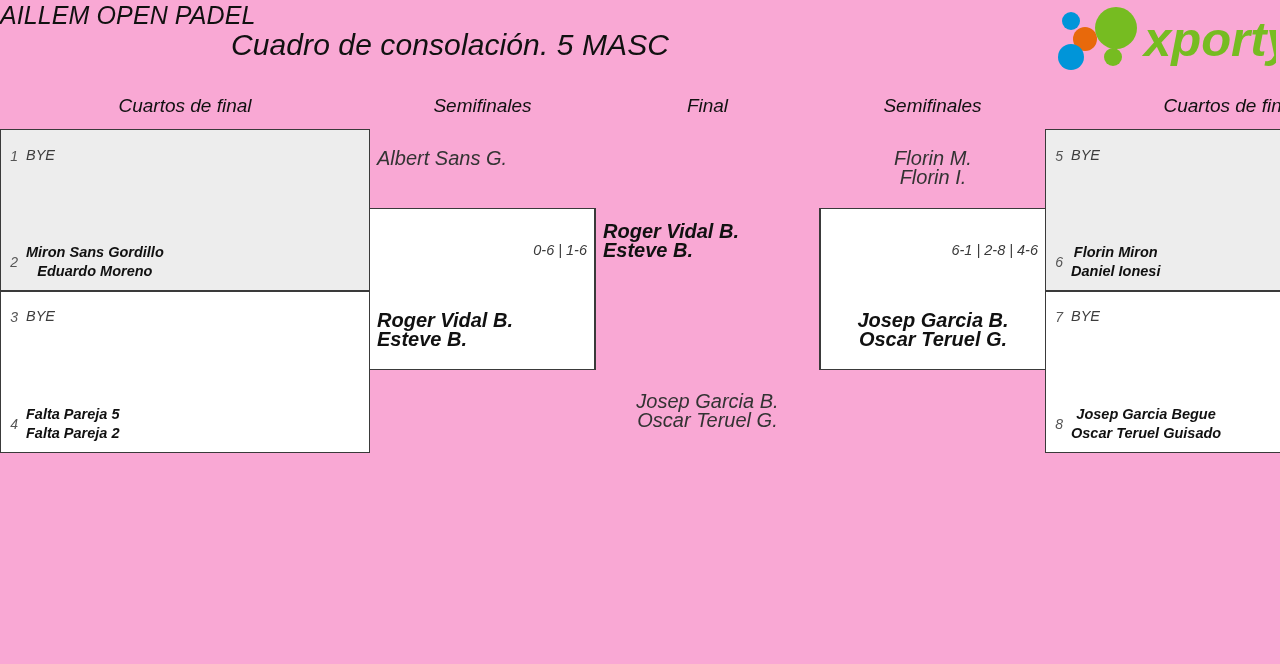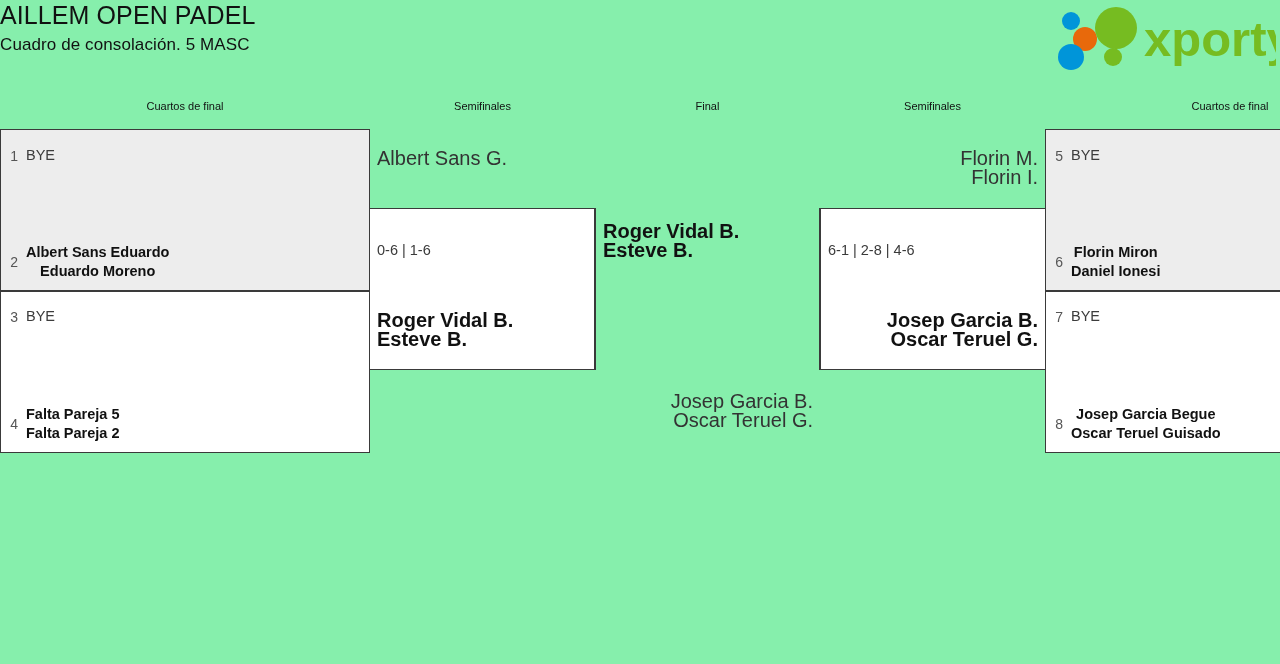--- a/index.html
+++ b/index.html
@@ -11,62 +11,64 @@
   body {
     font-family: "Liberation Sans", sans-serif;
     color: #1b1b1b;
     -webkit-font-smoothing: antialiased;
   }
   #page {
     position: relative;
     width: 1280px;
     height: 664px;
     overflow: hidden;
-    background: #86efac;
+    background: #f9a8d4;
+    font-style: italic;
   }
 
   
   .title-block {
     position: absolute;
     left: 0px;
     top: 0px;
     width: 900px;
   }
   .title-line1 {
     font-size: 25px;
     font-weight: 400;
     line-height: 30px;
     letter-spacing: 0.1px;
     color: #111111;
     white-space: nowrap;
   }
   .title-line2 {
-    font-size: 17px;
+    font-size: 30px;
     font-weight: 400;
     line-height: 30px;
     letter-spacing: 0.1px;
     color: #111111;
     white-space: nowrap;
+    text-align: center;
   }
 
   
   .logo {
     position: absolute;
     right: 4px;
     top: 4px;
     width: 228px;
     height: 66px;
   }
   .logo svg { display: block; }
 
   
   .round-head {
     position: absolute;
     top: 96px;
-    font-size: 11px;
+    font-size: 19px;
     font-weight: 400;
     color: #111111;
     text-align: center;
     white-space: nowrap;
     line-height: 20px;
   }
 
   
   .box {
     position: absolute;
@@ -89,21 +91,21 @@
   }
 
   
   .entry {
     position: absolute;
     font-size: 20px;
     line-height: 19px;
     white-space: nowrap;
   }
   .entry.left  { text-align: left; }
-  .entry.right { text-align: right; }
+  .entry.right { text-align: center; }
   .entry .nm {
     color: #111111;
   }
   .entry.win .nm { font-weight: 700; color: #111111; }
   .entry.lose .nm { font-weight: 400; color: #333333; }
 
   .seeded {
     position: absolute;
     display: flex;
     align-items: center;
@@ -122,21 +124,21 @@
     text-align: center;
   }
   .seeded .names.bold { font-weight: 700; color: #111111; }
   .seeded .names.norm { font-weight: 400; color: #3c3c3c; }
 
   
   .score {
     position: absolute;
     font-size: 14.5px;
     color: #3a3a3a;
-    text-align: left;
+    text-align: right;
     white-space: nowrap;
     line-height: 19px;
   }
 </style>
 </head>
 <body>
 
 <div id="page">
 
   <div class="title-block">
@@ -168,21 +170,21 @@
 
   <div class="seeded" style="left:8px; top:146px;">
     <span class="seednum">1</span>
     <span class="names norm">
       <span>BYE</span>
     </span>
   </div>
   <div class="seeded" style="left:8px; top:243px;">
     <span class="seednum">2</span>
     <span class="names bold">
-      <div>Albert Sans Eduardo</div>
+      <div>Miron Sans Gordillo</div>
       <div>Eduardo Moreno</div>
     </span>
   </div>
 
   <div class="seeded" style="left:8px; top:307px;">
     <span class="seednum">3</span>
     <span class="names norm">
       <span>BYE</span>
     </span>
   </div>

